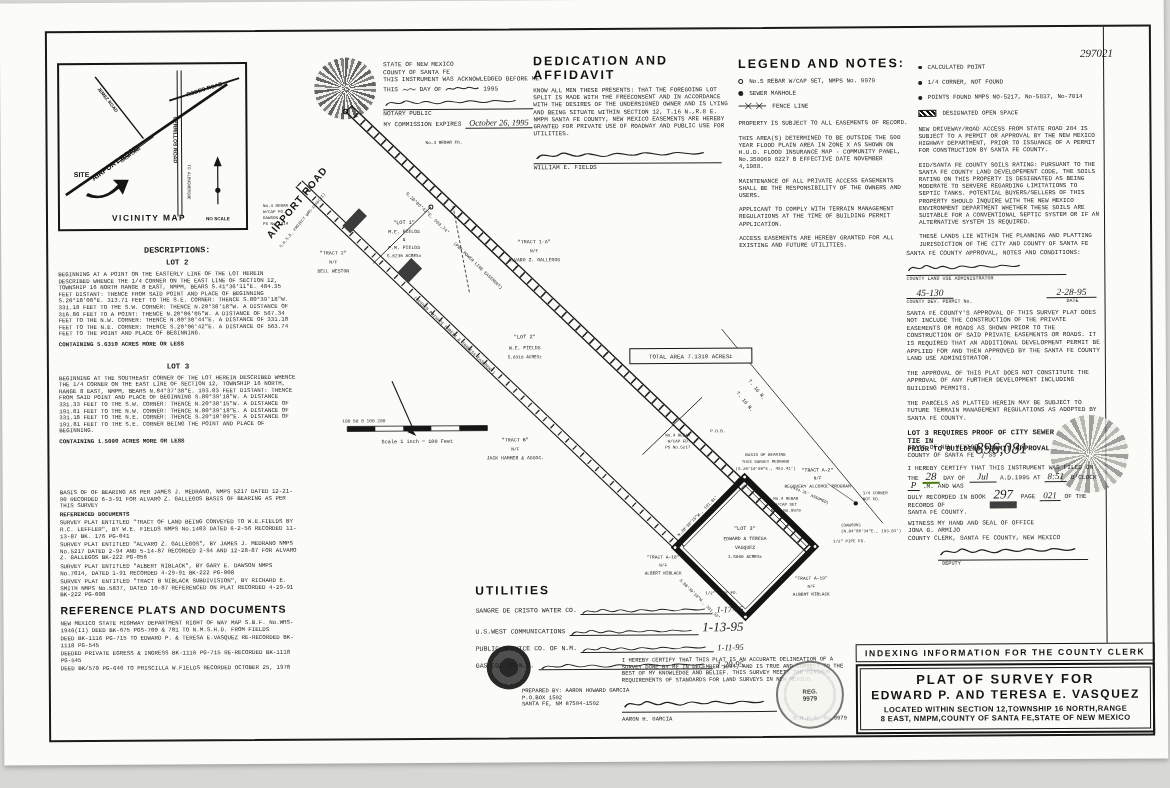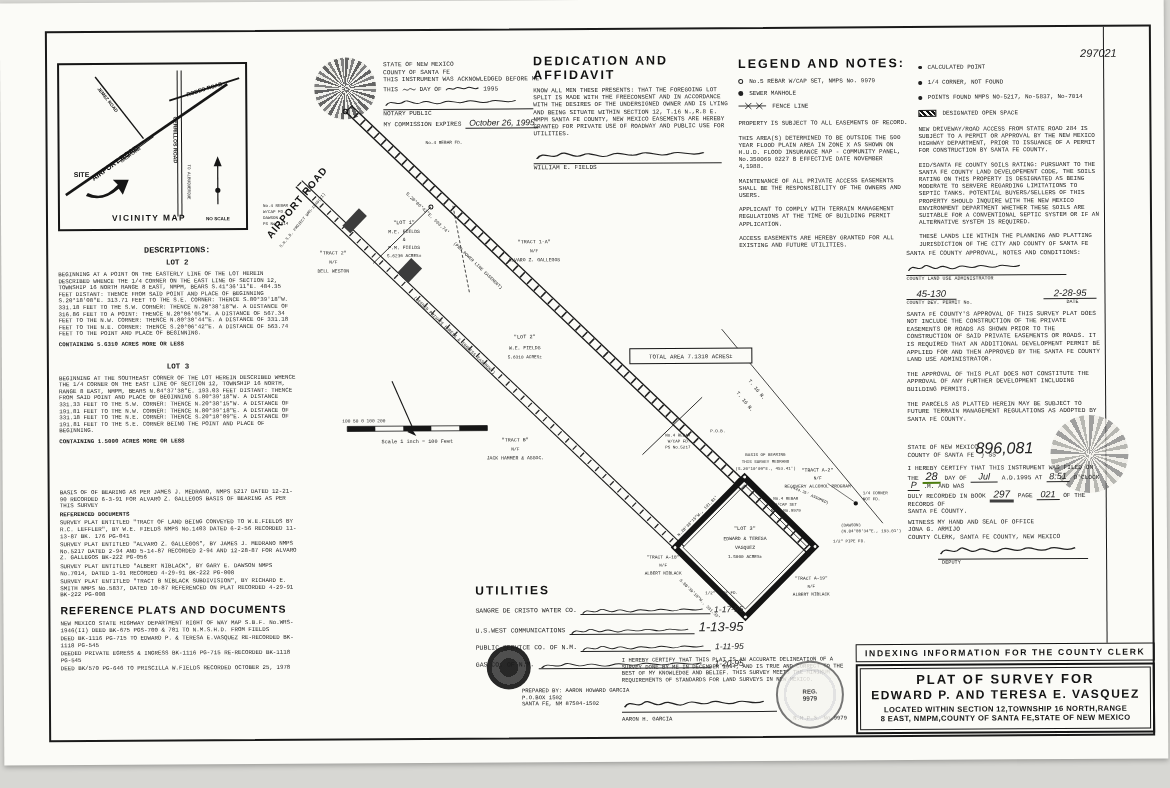--- a/index.html
+++ b/index.html
@@ -1,20 +1,20 @@
 <!DOCTYPE html>
 <html><head>
 <meta charset="utf-8">
 <style>
   html,body{margin:0;padding:0;width:1170px;height:788px;background:#d7d7d3;overflow:hidden}
   *{box-sizing:border-box}
   .abs{position:absolute}
   .mono{font-family:"Liberation Mono","DejaVu Sans Mono",monospace;color:#1c1c1c}
   .sans{font-family:"Liberation Sans","DejaVu Sans",sans-serif;color:#141414}
-  .hw{font-family:Liberation Sans, sans-serif;font-style:italic;color:#222}
+  .hw{font-family:Liberation Serif, serif;font-style:italic;color:#222}
   .pre{white-space:pre-line}
   .ctr{text-align:center}
   .b{font-weight:bold}
   .f58{font-size:5.8px;line-height:6.6px}
   .f6{font-size:6px;line-height:7.2px}
   .f62{font-size:6.2px;line-height:7.6px}
   .f65{font-size:6.5px;line-height:8px}
   .sheet{position:absolute;left:2px;top:0px;width:1164px;height:762px;background:#fbfbf7;
          transform:rotate(-0.35deg);transform-origin:50% 50%;box-shadow:0 2px 5px rgba(0,0,0,.28)}
   .frame{position:absolute;left:45px;top:28px;width:1106px;height:711px;border:2px solid #1a1a1a}
@@ -168,20 +168,24 @@
       <span class="hw" style="font-size:9.5px;border-bottom:1px solid #222;padding:0 10px">45-130</span>
       <span class="hw" style="font-size:9.5px;border-bottom:1px solid #222;padding:0 10px">2-28-95</span>
     </div>
     <div style="display:flex;justify-content:space-between;width:190px">
       <span class="mono" style="font-size:5px">COUNTY DEV. PERMIT No.</span>
       <span class="mono" style="font-size:5px;margin-right:18px">DATE</span>
     </div>
     <div class="mono f62 para" style="margin-top:5px">SANTA FE COUNTY'S APPROVAL OF THIS SURVEY PLAT DOES NOT INCLUDE THE CONSTRUCTION OF THE PRIVATE EASEMENTS OR ROADS AS SHOWN PRIOR TO THE CONSTRUCTION OF SAID PRIVATE EASEMENTS OR ROADS. IT IS REQUIRED THAT AN ADDITIONAL DEVELOPMENT PERMIT BE APPLIED FOR AND THEN APPROVED BY THE SANTA FE COUNTY LAND USE ADMINISTRATOR.</div>
     <div class="mono f62 para" style="margin-top:7px">THE APPROVAL OF THIS PLAT DOES NOT CONSTITUTE THE APPROVAL OF ANY FURTHER DEVELOPMENT INCLUDING BUILDING PERMITS.</div>
     <div class="mono f62 para" style="margin-top:7px">THE PARCELS AS PLATTED HEREIN MAY BE SUBJECT TO FUTURE TERRAIN MANAGEMENT REGULATIONS AS ADOPTED BY SANTA FE COUNTY.</div>
+    <div class="mono b" style="font-size:7.2px;margin-top:7px;width:150px">
+      <div>LOT 3 REQUIRES PROOF OF CITY SEWER TIE IN</div>
+      <div>PRIOR TO BUILDING PERMIT APPROVAL</div>
+    </div>
   </div>
   <div class="abs mottle2" style="left:1048px;top:418px;width:78px;height:78px"></div>
 
   <div class="abs" style="left:905px;top:446px;width:200px">
     <div style="position:relative">
       <div class="mono f62">STATE OF NEW MEXICO</div>
       <div class="mono f62">
         <span>COUNTY OF SANTA FE</span>
         <span style="margin-left:3px">}</span>
         <span>SS</span>
@@ -193,21 +197,21 @@
       <span class="hw" style="font-size:11px;border-bottom:2px solid #4d7c0f;padding:0 3px">28</span>
       <span>DAY OF</span>
       <span class="hw" style="font-size:9px;border-bottom:1px solid #222;padding:0 8px">Jul</span>
       <span>A.D.1995 AT</span>
       <span class="hw" style="font-size:9px;border-bottom:1px solid #222;padding:0 3px">8:51</span>
       <span>O'CLOCK</span>
       <span class="hw" style="font-size:9px;border-bottom:1px solid #222;padding:0 3px">P</span>
       <span>.M. AND WAS</span>
       <br>
       <span>DULY RECORDED IN BOOK</span>
-      <span class="hw" style="font-size:10px;border-bottom:3px solid #404040;padding:0 4px">297</span>
+      <span class="hw" style="font-size:13px;border-bottom:7px solid #404040;padding:0 4px">297</span>
       <span>PAGE</span>
       <span class="hw" style="font-size:9px;border-bottom:1px solid #222;padding:0 4px">021</span>
       <span>OF THE RECORDS OF</span>
       <br>
       <span>SANTA FE COUNTY.</span>
     </div>
     <div class="mono f62" style="margin-top:3px">WITNESS MY HAND AND SEAL OF OFFICE</div>
     <div class="mono f62">JONA G. ARMIJO</div>
     <div class="mono f62">COUNTY CLERK, SANTA FE COUNTY, NEW MEXICO</div>
     <div class="sigline" style="width:150px;height:18px;margin-left:30px">

